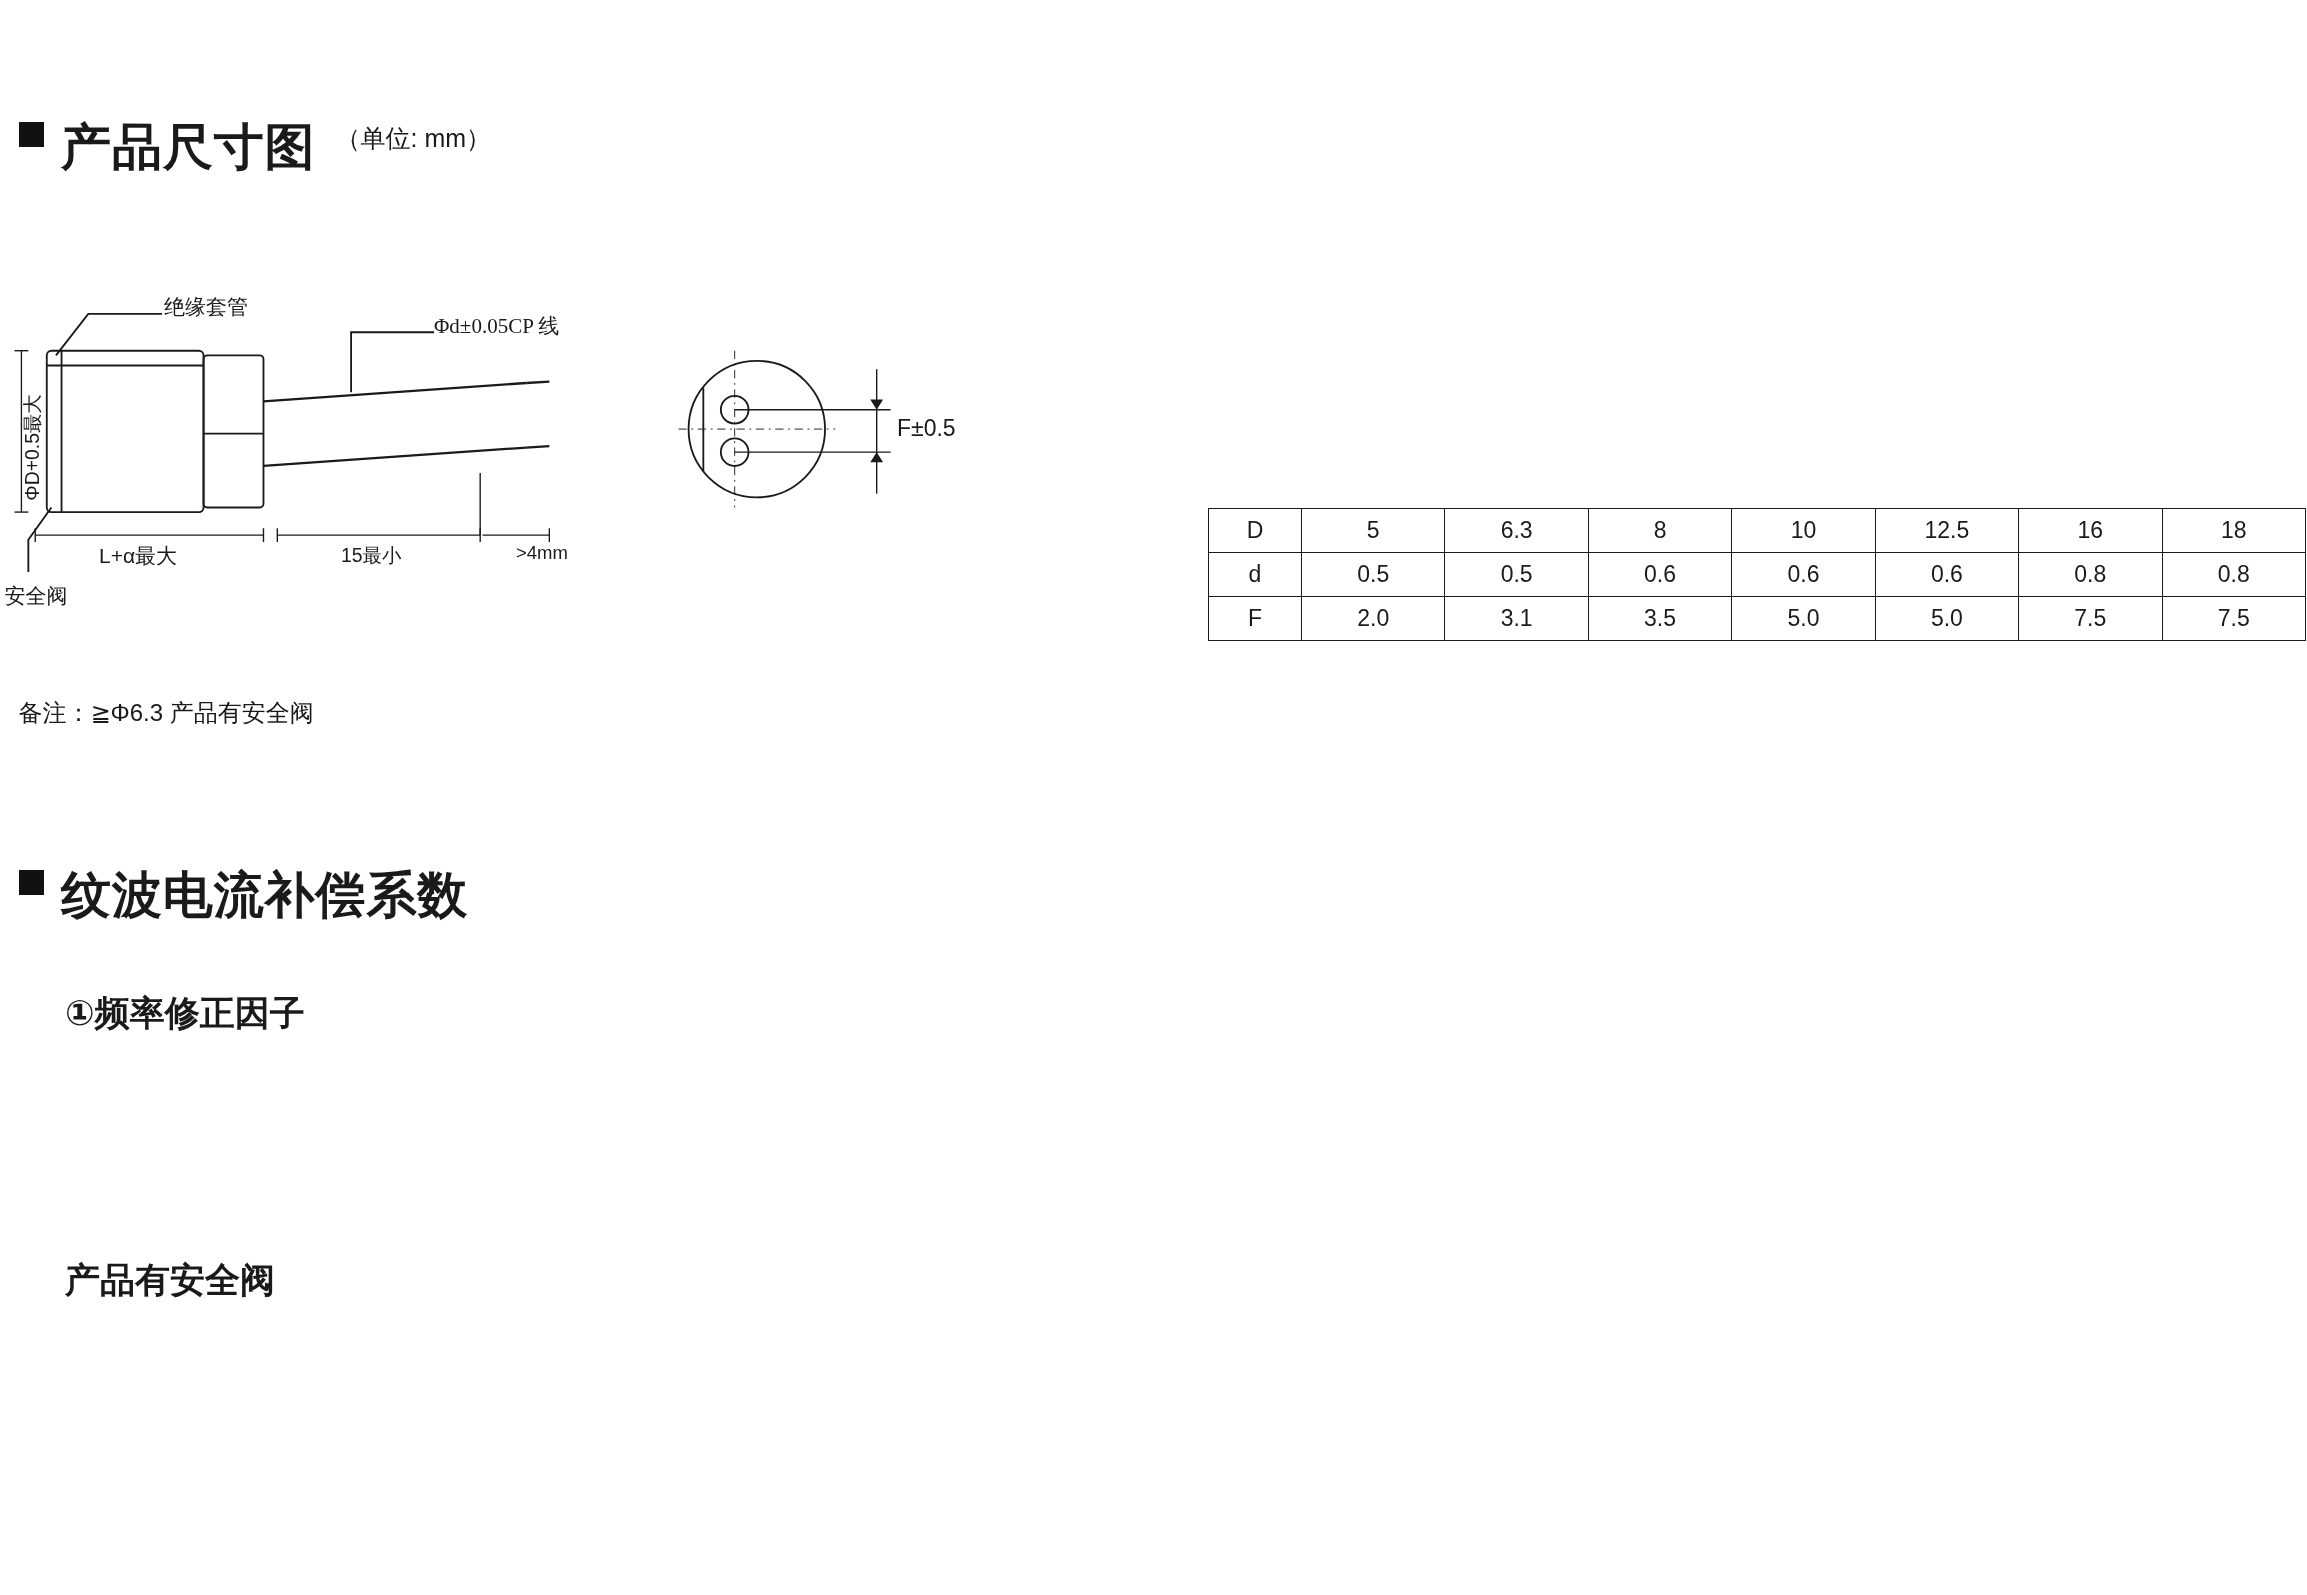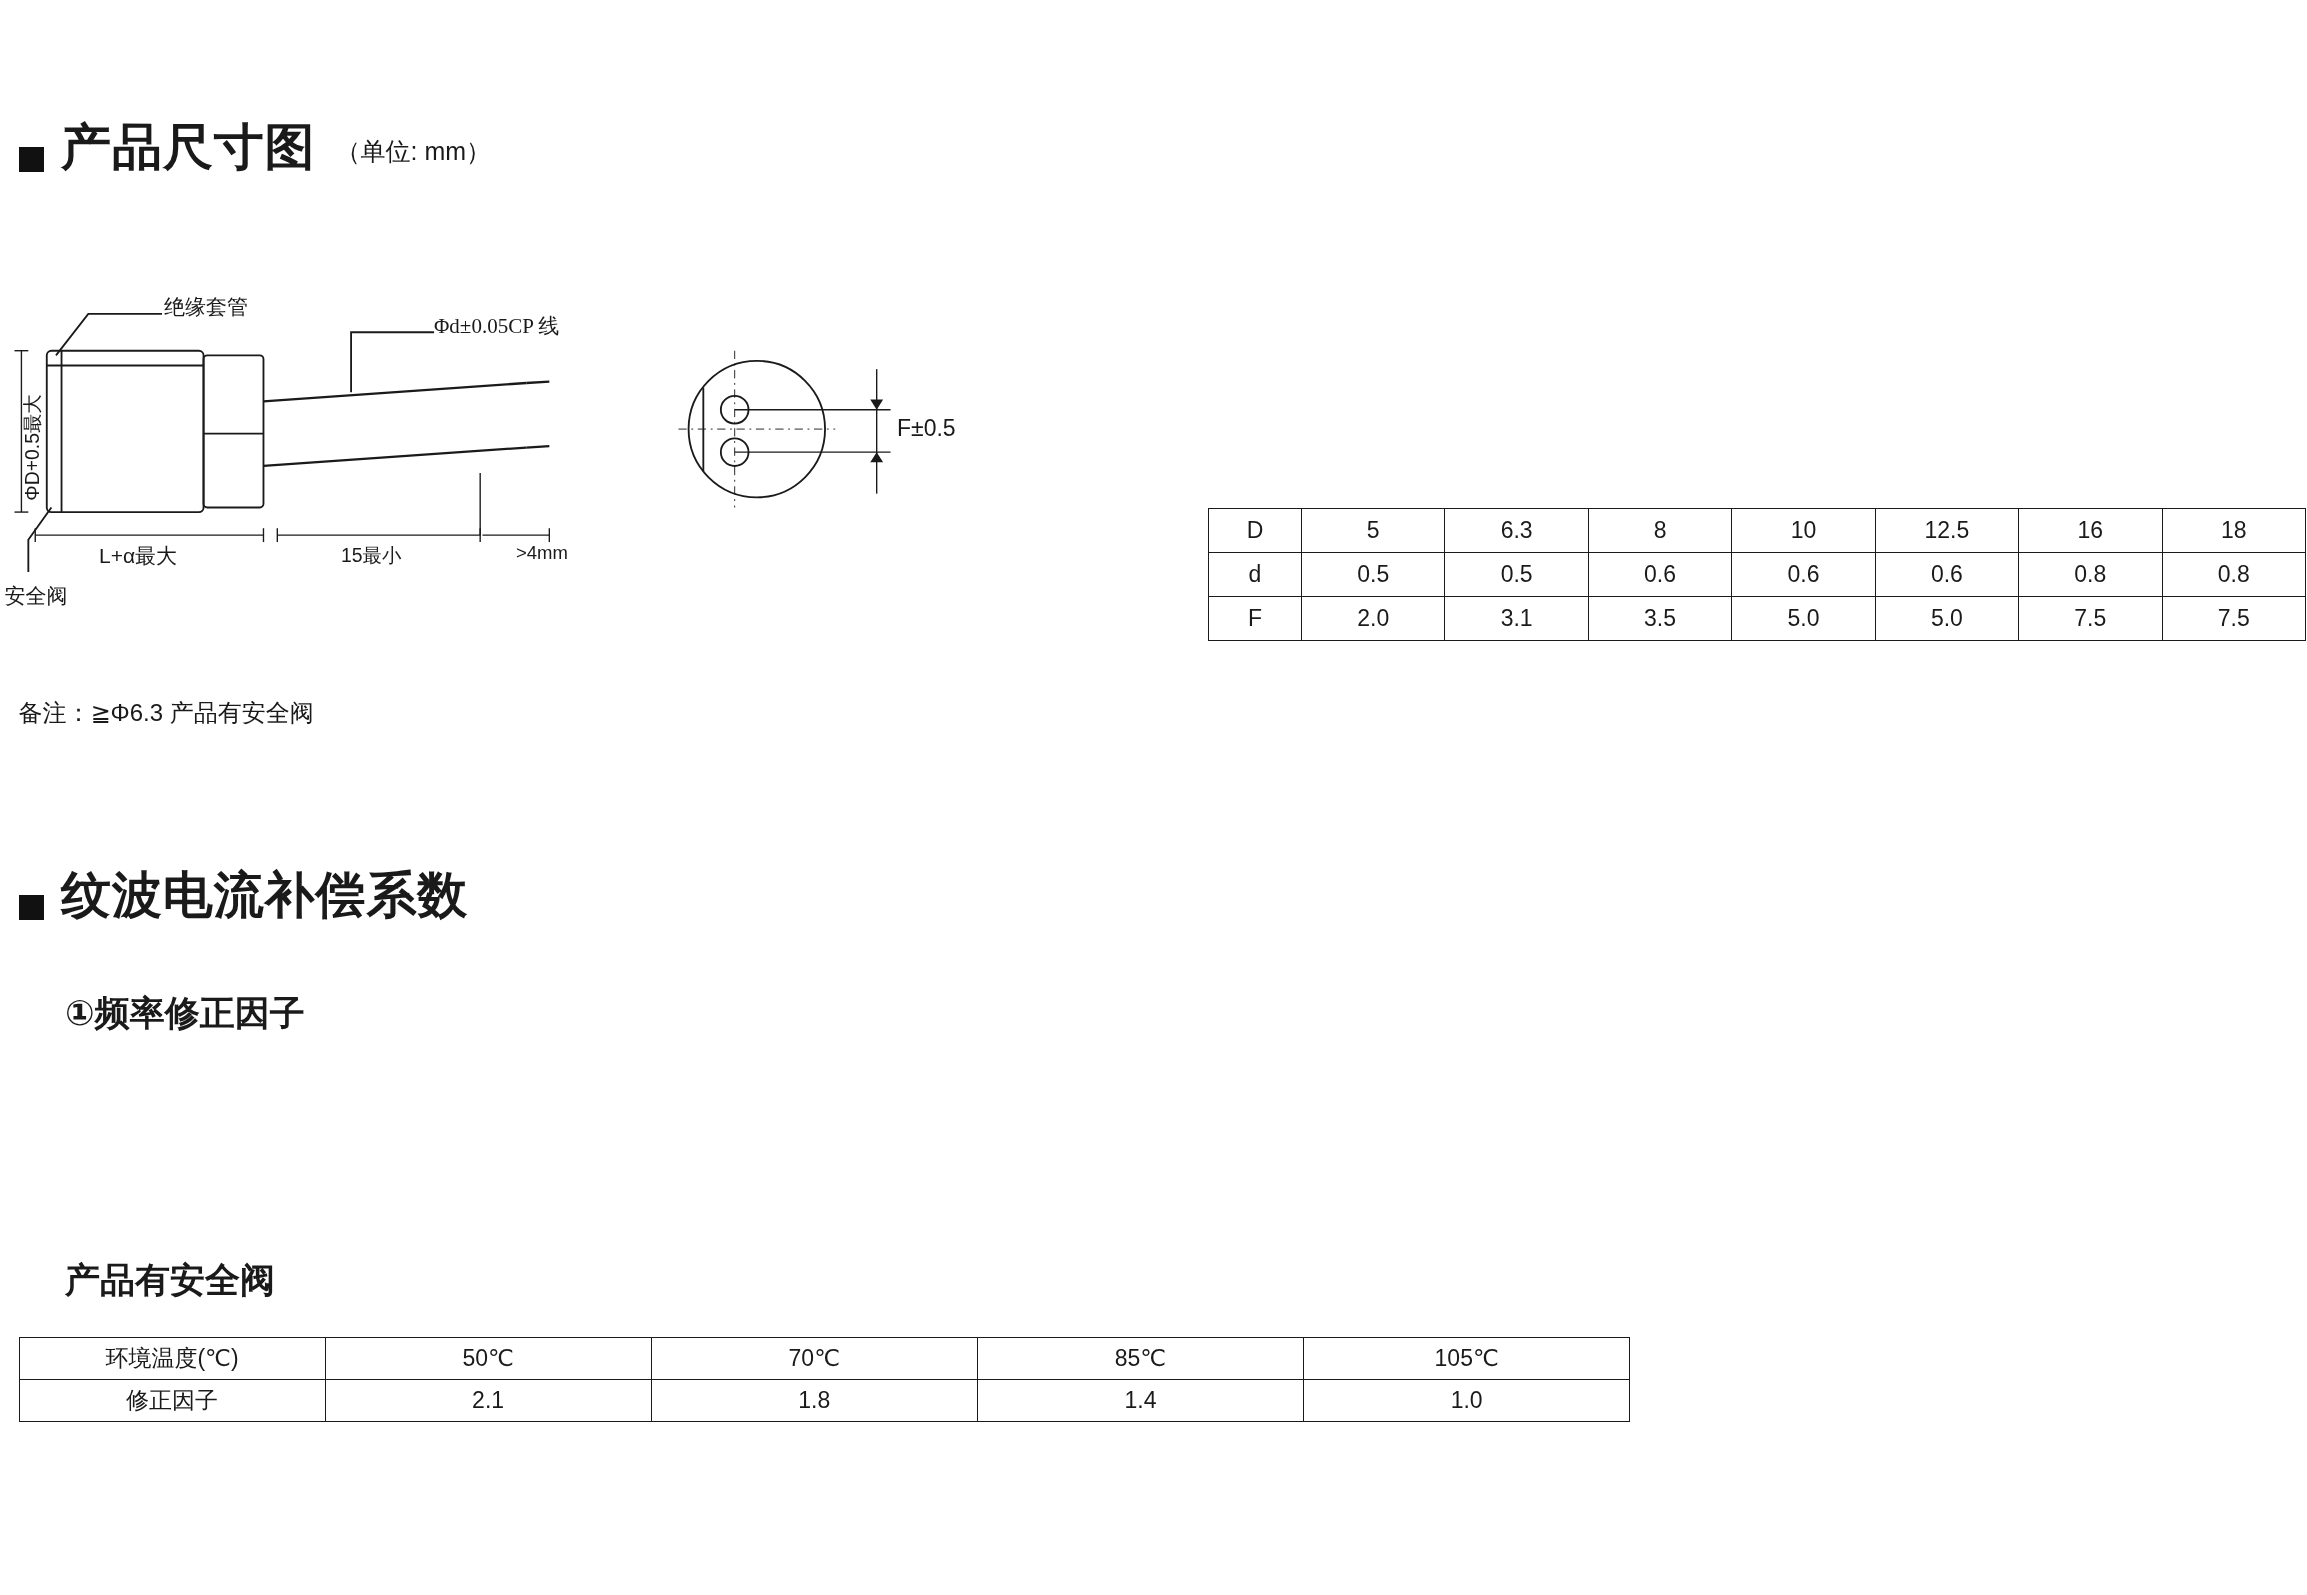--- a/index.html
+++ b/index.html
@@ -16,21 +16,21 @@
     width: 2337px;
     height: 1596px;
     background: #ffffff;
     overflow: hidden;
   }
 
   
   .sec-head {
     position: absolute;
     display: flex;
-    align-items: flex-end;
+    align-items: flex-start;
     white-space: nowrap;
   }
   .sec-bullet {
     width: 25px;
     height: 25px;
     background: #111111;
     margin-right: 17.5px;
     flex: none;
   }
   .sec-title {
@@ -231,35 +231,15 @@
   <div class="sec-head" style="left:18.5px; top:870px;">
     <span class="sec-bullet"></span>
     <span class="sec-title">纹波电流补偿系数</span>
   </div>
 
   <div class="sub-head" style="left:65px; top:990px;">①频率修正因子</div>
 
 
   <div class="sub-head" style="left:65px; top:1257px;">产品有安全阀</div>
 
-  <table class="grid" id="temp-table">
-    <tbody>
-      <tr>
-        <td class="rowhead">环境温度(℃)</td>
-        <td>50℃</td>
-        <td>70℃</td>
-        <td>85℃</td>
-        <td>105℃</td>
-        <td style="border:none;"></td>
-      </tr>
-      <tr>
-        <td class="rowhead">修正因子</td>
-        <td>2.1</td>
-        <td>1.8</td>
-        <td>1.4</td>
-        <td>1.0</td>
-        <td style="border:none;"></td>
-      </tr>
-    </tbody>
-  </table>
 
 </div>
 
 
 </body></html>

